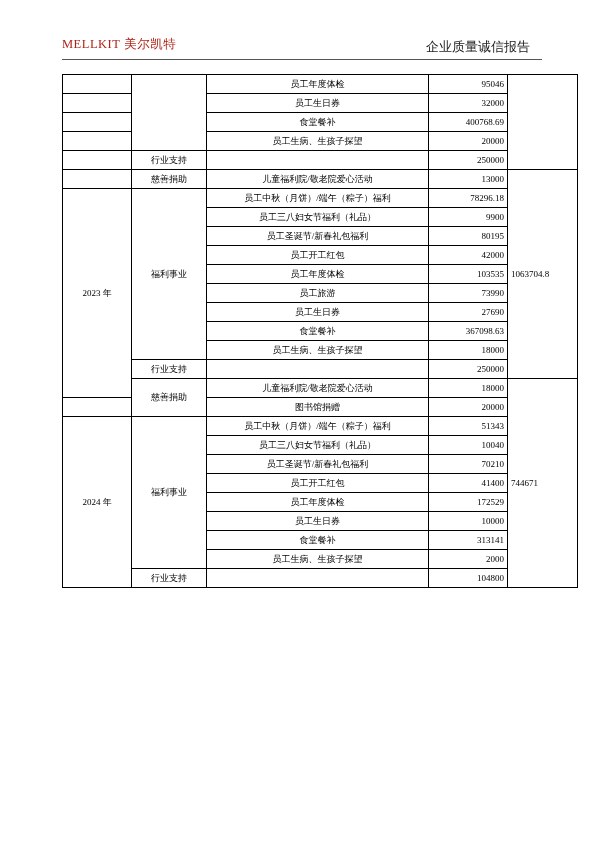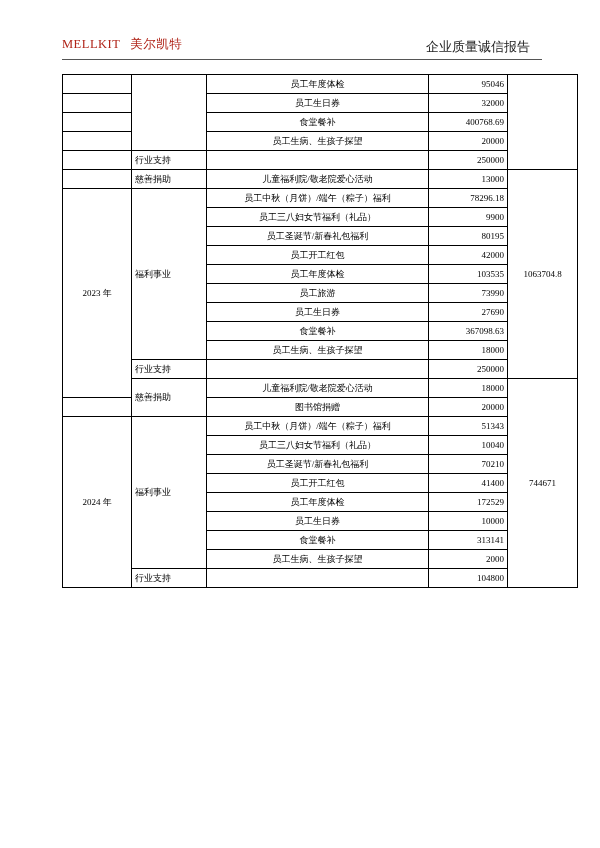--- a/index.html
+++ b/index.html
@@ -37,21 +37,21 @@
     top: 0;
     font-family: "Liberation Serif", "DejaVu Serif", serif;
     font-size: 12.5px;
     letter-spacing: 0.5px;
     color: #b02418;
     white-space: nowrap;
   }
   .header-left .brand-cn {
     color: #b02418;
     font-size: 12.5px;
-    margin-left: 10px;
+    margin-left: 4px;
   }
   .header-right {
     position: absolute;
     right: 12px;
     top: 2px;
     font-size: 13px;
     color: #222;
     white-space: nowrap;
   }
   
@@ -76,35 +76,35 @@
     font-family: "Liberation Serif", "DejaVu Serif", serif;
     overflow: hidden;
     white-space: nowrap;
   }
   td.c-year {
     width: 62px;
     text-align: center;
   }
   td.c-cat {
     width: 68px;
-    text-align: left;
+    text-align: center;
   }
   td.c-item {
     width: 215px;
     text-align: center;
     padding-left: 5px;
   }
   td.c-val {
     width: 72px;
     text-align: right;
     padding-left: 4px;
   }
   td.c-total {
     width: 63px;
-    text-align: center;
+    text-align: left;
   }
   
   .page-number {
     position: absolute;
     left: 0;
     top: 778px;
     width: 600px;
     text-align: center;
     font-size: 9.5px;
     color: #000;

